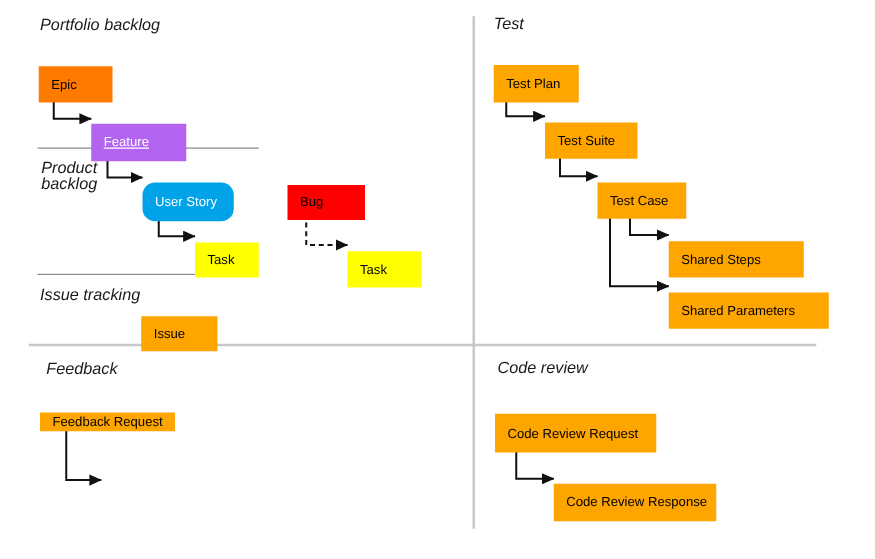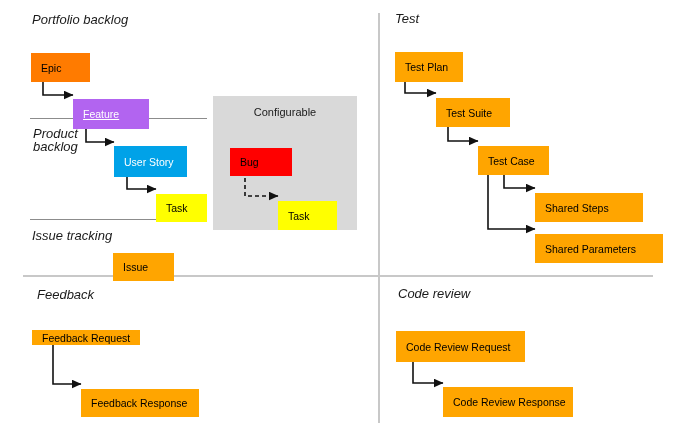--- a/index.html
+++ b/index.html
@@ -43,23 +43,20 @@
   #edge-layer {
     position: absolute;
     left: 0; top: 0;
     pointer-events: none;
   }
 </style>
 </head>
 <body>
 
 <div id="canvas">
-    <div class="group-box" style="left: 213px; top: 96px; width: 144px; height: 134px; background: rgb(217, 217, 217);">
-      <div class="group-box-label">Configurable</div>
-    </div>
     <div class="divider" style="left: 30px; top: 118px; width: 177px; height: 1px; background: rgb(140, 140, 140);"></div>
     <div class="divider" style="left: 30px; top: 219px; width: 177px; height: 1px; background: rgb(140, 140, 140);"></div>
     <div class="divider" style="left: 23px; top: 275px; width: 630px; height: 2px; background: rgb(200, 200, 200);"></div>
     <div class="divider" style="left: 378px; top: 13px; width: 2px; height: 410px; background: rgb(200, 200, 200);"></div>
     <svg id="edge-layer" width="700" height="447">
       <defs>
         <marker id="ah" markerUnits="userSpaceOnUse" markerWidth="10" markerHeight="9" refX="9.5" refY="4.5" orient="auto">
           <path d="M0 0 L10 4.5 L0 9 z" fill="#111111"></path>
         </marker>
       </defs>
@@ -69,32 +66,31 @@
       <polyline points="245,157 245,196 278,196" fill="none" stroke="#111111" stroke-width="1.6" stroke-dasharray="4 3" marker-end="url(#ah)"></polyline>
       <polyline points="405,63 405,93 436,93" fill="none" stroke="#111111" stroke-width="1.6" marker-end="url(#ah)"></polyline>
       <polyline points="448,108 448,141 478,141" fill="none" stroke="#111111" stroke-width="1.6" marker-end="url(#ah)"></polyline>
       <polyline points="504,156 504,188 535,188" fill="none" stroke="#111111" stroke-width="1.6" marker-end="url(#ah)"></polyline>
       <polyline points="488,156 488,229 535,229" fill="none" stroke="#111111" stroke-width="1.6" marker-end="url(#ah)"></polyline>
       <polyline points="53,341 53,384 81,384" fill="none" stroke="#111111" stroke-width="1.6" marker-end="url(#ah)"></polyline>
       <polyline points="413,343 413,383 443,383" fill="none" stroke="#111111" stroke-width="1.6" marker-end="url(#ah)"></polyline>
     </svg>
     <div class="node" style="left: 31px; top: 34px; width: 59px; height: 29px; background: rgb(255, 123, 0); color: rgb(0, 0, 0);">Epic</div>
     <div class="node" style="left: 73px; top: 80px; width: 76px; height: 30px; background: rgb(178, 100, 240); color: rgb(255, 255, 255); text-decoration: underline;">Feature</div>
-    <div class="node" style="left: 114px; top: 127px; width: 73px; height: 31px; background: rgb(0, 162, 232); color: rgb(255, 255, 255);">User Story</div>
+    <div class="node" style="left: 114px; top: 127px; width: 73px; height: 31px; background: rgb(0, 162, 232); color: rgb(255, 255, 255); border-radius: 10px;">User Story</div>
     <div class="node" style="left: 156px; top: 175px; width: 51px; height: 28px; background: rgb(255, 255, 0); color: rgb(0, 0, 0);">Task</div>
     <div class="node" style="left: 230px; top: 129px; width: 62px; height: 28px; background: rgb(255, 0, 0); color: rgb(0, 0, 0);">Bug</div>
     <div class="node" style="left: 278px; top: 182px; width: 59px; height: 29px; background: rgb(255, 255, 0); color: rgb(0, 0, 0);">Task</div>
     <div class="node" style="left: 113px; top: 234px; width: 61px; height: 28px; background: rgb(255, 165, 0); color: rgb(0, 0, 0);">Issue</div>
     <div class="node" style="left: 395px; top: 33px; width: 68px; height: 30px; background: rgb(255, 165, 0); color: rgb(0, 0, 0);">Test Plan</div>
     <div class="node" style="left: 436px; top: 79px; width: 74px; height: 29px; background: rgb(255, 165, 0); color: rgb(0, 0, 0);">Test Suite</div>
     <div class="node" style="left: 478px; top: 127px; width: 71px; height: 29px; background: rgb(255, 165, 0); color: rgb(0, 0, 0);">Test Case</div>
     <div class="node" style="left: 535px; top: 174px; width: 108px; height: 29px; background: rgb(255, 165, 0); color: rgb(0, 0, 0);">Shared Steps</div>
     <div class="node" style="left: 535px; top: 215px; width: 128px; height: 29px; background: rgb(255, 165, 0); color: rgb(0, 0, 0);">Shared Parameters</div>
     <div class="node" style="left: 32px; top: 311px; width: 108px; height: 15px; background: rgb(255, 165, 0); color: rgb(0, 0, 0);">Feedback Request</div>
-    <div class="node" style="left: 81px; top: 370px; width: 118px; height: 28px; background: rgb(255, 165, 0); color: rgb(0, 0, 0);">Feedback Response</div>
     <div class="node" style="left: 396px; top: 312px; width: 129px; height: 31px; background: rgb(255, 165, 0); color: rgb(0, 0, 0);">Code Review Request</div>
     <div class="node" style="left: 443px; top: 368px; width: 130px; height: 30px; background: rgb(255, 165, 0); color: rgb(0, 0, 0);">Code Review Response</div>
     <div class="section-label" style="left: 32px; top: 13px;">Portfolio backlog</div>
     <div class="section-label" style="left: 33px; top: 127px;">Product
 backlog</div>
     <div class="section-label" style="left: 32px; top: 229px;">Issue tracking</div>
     <div class="section-label" style="left: 395px; top: 12px;">Test</div>
     <div class="section-label" style="left: 37px; top: 288px;">Feedback</div>
     <div class="section-label" style="left: 398px; top: 287px;">Code review</div>
   </div>

